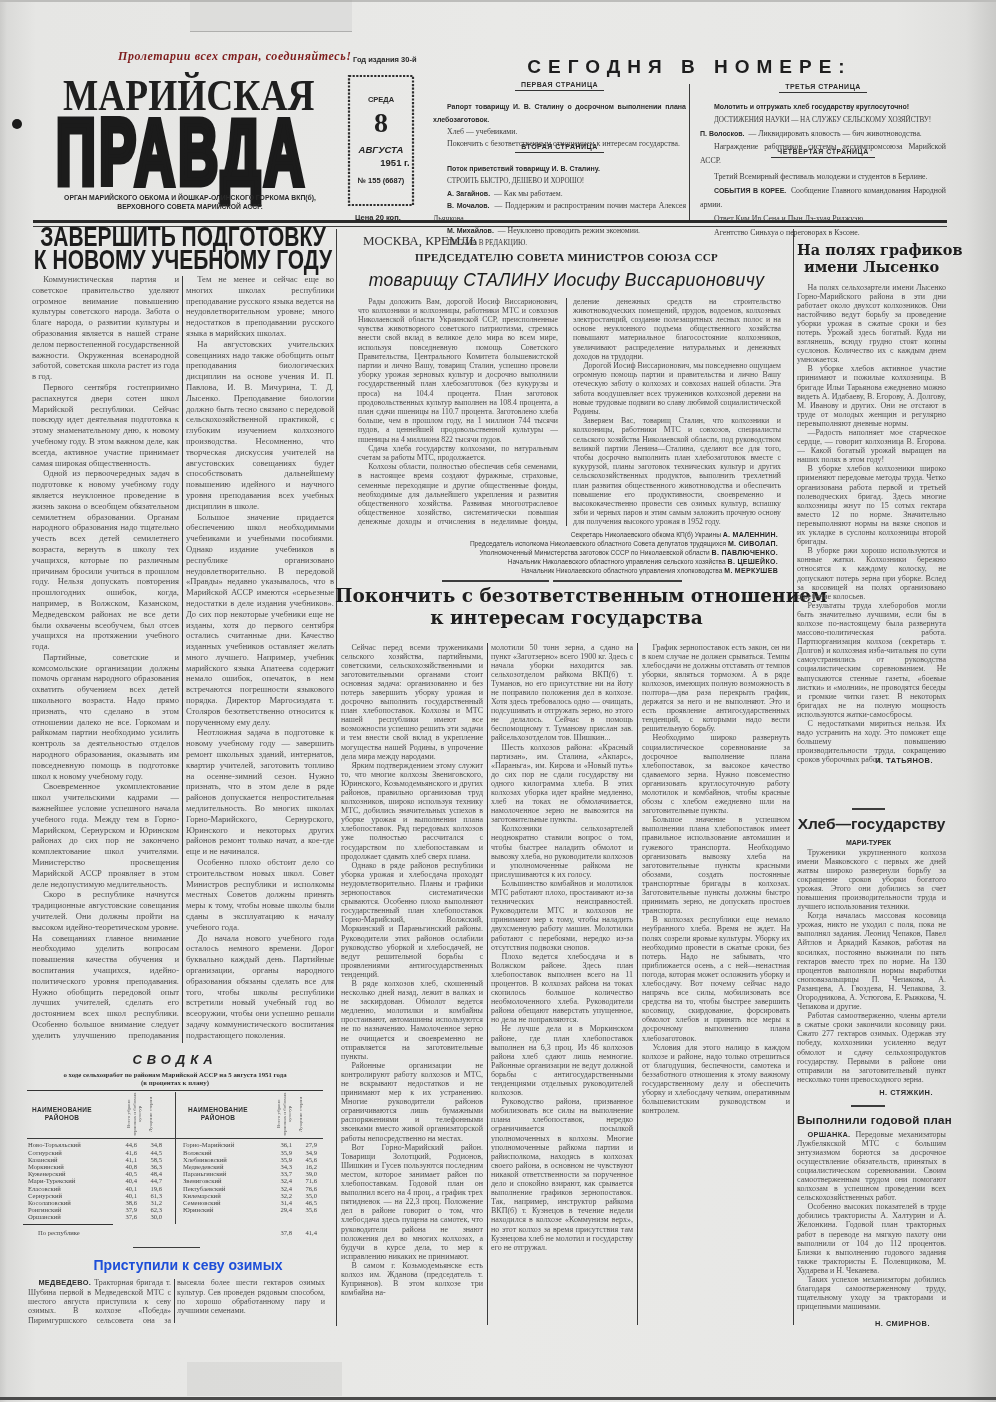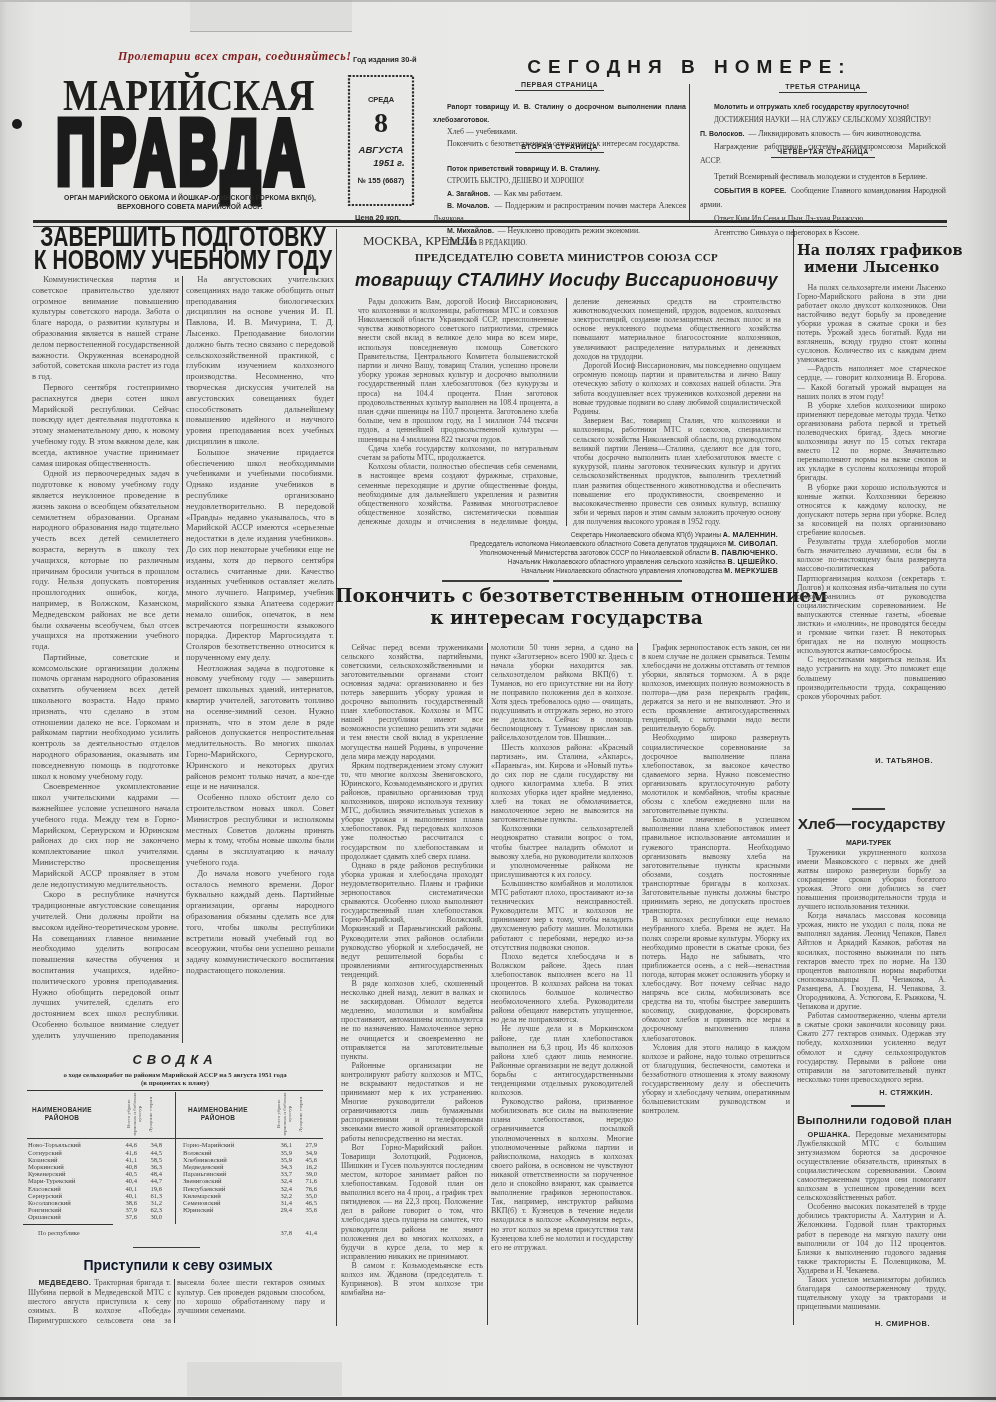--- a/index.html
+++ b/index.html
@@ -52,21 +52,21 @@
 <div class="a sans center nowrap" style="left:40px;top:193px;width:300px;font-weight:bold;font-size:6.8px;line-height:9px;color:#2a2a2a">ОРГАН МАРИЙСКОГО ОБКОМА И ЙОШКАР-ОЛИНСКОГО ГОРКОМА ВКП(б),</div>
 <div class="a sans center nowrap" style="left:40px;top:202px;width:300px;font-weight:bold;font-size:6.8px;line-height:9px;color:#2a2a2a">ВЕРХОВНОГО СОВЕТА МАРИЙСКОЙ АССР.</div>
 
 <svg class="a" style="left:347px;top:74px" width="68" height="133">
   <rect x="2" y="2" width="64" height="129" fill="none" stroke="#2f2f2f" stroke-width="2.2" stroke-dasharray="2.2 1.4"></rect>
 </svg>
 <div class="a center" style="left:347px;top:74px;width:68px;height:133px">
   <div class="a sans" style="left:0;top:21px;width:68px;font-weight:bold;font-size:7.5px;line-height:9px;color:#2a2a2a">СРЕДА</div>
   <div class="a" style="left:0;top:33px;width:68px;font-weight:bold;font-size:28px;line-height:32px;color:#1f1f1f">8</div>
   <div class="a sans" style="left:0;top:70px;width:68px;font-weight:bold;font-style:italic;font-size:9.5px;line-height:12px;color:#262626">АВГУСТА</div>
-  <div class="a sans" style="left:8px;top:83px;width:68px;font-weight:bold;font-style:italic;font-size:9.5px;line-height:12px;color:#262626">1951 г.</div>
+  <div class="a sans" style="left:14px;top:83px;width:68px;font-weight:bold;font-size:9.5px;line-height:12px;color:#262626">1951 г.</div>
   <div class="a sans" style="left:0;top:102px;width:68px;font-weight:bold;font-size:7.5px;line-height:10px;color:#262626">№ 155 (6687)</div>
 </div>
 <div class="a sans nowrap" style="left:355px;top:213px;font-weight:bold;font-size:7.5px;line-height:9px;color:#2a2a2a">Цена 20 коп.</div>
 
 <div class="a sans center nowrap" style="left:433px;top:57px;width:513px;font-weight:bold;font-size:19px;line-height:20px;letter-spacing:7px;color:#1e1e1e">СЕГОДНЯ В НОМЕРЕ:</div>
 <div class="vl" style="left:689px;top:84px;height:138px"></div>
 
 <div class="a lbl" style="left:433px;top:80px;width:253px"><span>ПЕРВАЯ СТРАНИЦА</span></div>
 <div class="a citems" style="left:433px;top:99.4px;width:253px;line-height:9.2px">
   <div class="ci"><b>Рапорт товарищу И. В. Сталину о досрочном выполнении плана хлебозаготовок.</b> <span></span></div>
@@ -112,20 +112,21 @@
 <div class="col ed" style="left:32px;top:274px;width:147px;height:767px">
   <p>Коммунистическая партия и советское правительство уделяют огромное внимание повышению культуры советского народа. Забота о благе народа, о развитии культуры и образования является в нашей стране делом первостепенной государственной важности. Окруженная всенародной заботой, советская школа растет из года в год.</p>
   <p>Первого сентября гостеприимно распахнутся двери сотен школ Марийской республики. Сейчас повсюду идет деятельная подготовка к этому знаменательному дню, к новому учебному году. В этом важном деле, как всегда, активное участие принимает самая широкая общественность.</p>
   <p>Одной из первоочередных задач в подготовке к новому учебному году является неуклонное проведение в жизнь закона о всеобщем обязательном семилетнем образовании. Органам народного образования надо тщательно учесть всех детей семилетнего возраста, вернуть в школу тех учащихся, которые по различным причинам бросили учиться в прошлом году. Нельзя допускать повторения прошлогодних ошибок, когда, например, в Волжском, Казанском, Медведевском районах не все дети были охвачены всеобучем, был отсев учащихся на протяжении учебного года.</p>
   <p>Партийные, советские и комсомольские организации должны помочь органам народного образования охватить обучением всех детей школьного возраста. Надо прямо признать, что сделано в этом отношении далеко не все. Горкомам и райкомам партии необходимо усилить контроль за деятельностью отделов народного образования, оказывать им повседневную помощь в подготовке школ к новому учебному году.</p>
   <p>Своевременное укомплектование школ учительскими кадрами — важнейшее условие успешного начала учебного года. Между тем в Горно-Марийском, Сернурском и Юринском районах до сих пор не закончено комплектование школ учителями. Министерство просвещения Марийской АССР проявляет в этом деле недопустимую медлительность.</p>
   <p>Скоро в республике начнутся традиционные августовские совещания учителей. Они должны пройти на высоком идейно-теоретическом уровне. На совещаниях главное внимание необходимо уделить вопросам повышения качества обучения и воспитания учащихся, идейно-политического уровня преподавания. Нужно обобщить передовой опыт лучших учителей, сделать его достоянием всех школ республики. Особенно большое внимание следует уделить улучшению преподавания русского языка в марийских школах.</p>
 </div>
 <div class="vl" style="left:182px;top:276px;height:767px"></div>
 <div class="col ed" style="left:186px;top:274px;width:148px;height:767px">
+  <p>Тем не менее и сейчас еще во многих школах республики преподавание русского языка ведется на неудовлетворительном уровне; много недостатков в преподавании русского языка в марийских школах.</p>
   <p>На августовских учительских совещаниях надо также обобщить опыт преподавания биологических дисциплин на основе учения И. П. Павлова, И. В. Мичурина, Т. Д. Лысенко. Преподавание биологии должно быть тесно связано с передовой сельскохозяйственной практикой, с глубоким изучением колхозного производства. Несомненно, что творческая дискуссия учителей на августовских совещаниях будет способствовать дальнейшему повышению идейного и научного уровня преподавания всех учебных дисциплин в школе.</p>
   <p>Большое значение придается обеспечению школ необходимыми учебниками и учебными пособиями. Однако издание учебников в республике организовано неудовлетворительно. В передовой «Правды» недавно указывалось, что в Марийской АССР имеются «серьезные недостатки в деле издания учебников». До сих пор некоторые учебники еще не изданы, хотя до первого сентября остались считанные дни. Качество изданных учебников оставляет желать много лучшего. Например, учебник марийского языка Апатеева содержит немало ошибок, опечаток, в нем встречаются погрешности языкового порядка. Директор Маргосиздата т. Столяров безответственно относится к порученному ему делу.</p>
   <p>Неотложная задача в подготовке к новому учебному году — завершить ремонт школьных зданий, интернатов, квартир учителей, заготовить топливо на осенне-зимний сезон. Нужно признать, что в этом деле в ряде районов допускается непростительная медлительность. Во многих школах Горно-Марийского, Сернурского, Юринского и некоторых других районов ремонт только начат, а кое-где еще и не начинался.</p>
   <p>Особенно плохо обстоит дело со строительством новых школ. Совет Министров республики и исполкомы местных Советов должны принять меры к тому, чтобы новые школы были сданы в эксплуатацию к началу учебного года.</p>
   <p>До начала нового учебного года осталось немного времени. Дорог буквально каждый день. Партийные организации, органы народного образования обязаны сделать все для того, чтобы школы республики встретили новый учебный год во всеоружии, чтобы они успешно решали задачу коммунистического воспитания подрастающего поколения.</p>
 </div>
 
 <div class="a sans center nowrap" style="left:20px;top:1053px;width:310px;font-weight:bold;font-style:italic;font-size:13px;line-height:14px;letter-spacing:5px;color:#262626">СВОДКА</div>
 <div class="a center nowrap" style="left:20px;top:1071px;width:310px;font-weight:bold;font-size:6.8px;line-height:8px;color:#333">о ходе сельхозработ по районам Марийской АССР на 5 августа 1951 года</div>
 <div class="a center nowrap" style="left:20px;top:1079px;width:310px;font-weight:bold;font-size:6.8px;line-height:8px;color:#333">(в процентах к плану)</div>
@@ -253,32 +254,32 @@
 <div class="a" style="left:23px;top:1223.5px;width:90px;height:1.5px;background:#333"></div>
 <div class="a stab" style="left:0;top:1229.4px;width:330px">
   <div class="srow">
       <span style="left:38px">По республике</span>
       <span style="left:272px;width:20px;text-align:right">37,8</span>
       <span style="left:297px;width:20px;text-align:right">41,4</span>
     </div>
 </div>
 <div class="hl" style="left:133px;top:1247px;width:67px"></div>
 
-<div class="a sans center nowrap" style="left:20px;top:1256px;width:316px;font-weight:bold;font-size:14px;line-height:18px;color:#0f172a">Приступили к севу озимых</div>
+<div class="a sans center nowrap" style="left:30px;top:1256px;width:316px;font-weight:bold;font-size:14px;line-height:18px;color:#1d4ed8">Приступили к севу озимых</div>
 <div class="col b8" style="left:28px;top:1278.4px;width:143px;height:46.5px;line-height:9.3px">
   <p><span class="dl">МЕДВЕДЕВО.</span> <span>Тракторная бригада т. Шубина первой в Медведевской МТС с шестого августа приступила к севу озимых. В колхозе «Победа» Пиримгуршского сельсовета она за неполный рабочий день</span></p>
 </div>
 <div class="vl" style="left:174px;top:1279px;height:44px"></div>
 <div class="col b8" style="left:177px;top:1278.4px;width:148px;height:46.5px;line-height:9.3px">
   <p class="cont">высеяла более шести гектаров озимых культур. Сев проведен рядовым способом, по хорошо обработанному пару и лучшими семенами.</p>
 </div>
 
 <div class="a nowrap" style="left:363px;top:237px;font-size:13px;line-height:8px;color:#333">МОСКВА, КРЕМЛЬ</div>
 <div class="a center nowrap" style="left:340px;top:250.6px;width:453px;font-weight:bold;font-size:11px;line-height:12px;letter-spacing:.3px;color:#232323">ПРЕДСЕДАТЕЛЮ СОВЕТА МИНИСТРОВ СОЮЗА ССР</div>
-<div class="a sans center nowrap" style="left:340px;top:269.5px;width:453px;font-weight:bold;font-style:italic;font-size:17.5px;line-height:20px;letter-spacing:.4px;color:#1c1c1c">товарищу СТАЛИНУ Иосифу Виссарионовичу</div>
+<div class="a sans center nowrap" style="left:340px;top:269.5px;width:453px;font-weight:normal;font-style:italic;font-size:17.5px;line-height:20px;letter-spacing:.4px;color:#1c1c1c">товарищу СТАЛИНУ Иосифу Виссарионовичу</div>
 
 <div class="col st" style="left:358px;top:296.5px;width:200px;height:230px">
   <p>Рады доложить Вам, дорогой Иосиф Виссарионович, что колхозники и колхозницы, работники МТС и совхозов Николаевской области Украинской ССР, преисполненные чувства животворного советского патриотизма, стремясь внести свой вклад в великое дело мира во всем мире, используя повседневную помощь Советского Правительства, Центрального Комитета большевистской партии и лично Вашу, товарищ Сталин, успешно провели уборку урожая зерновых культур и досрочно выполнили государственный план хлебозаготовок (без кукурузы и проса) на 104.4 процента. План заготовок продовольственных культур выполнен на 108.4 процента, а план сдачи пшеницы на 110.7 процента. Заготовлено хлеба больше, чем в прошлом году, на 1 миллион 744 тысячи пудов, а ценнейшей продовольственной культуры — пшеницы на 4 миллиона 822 тысячи пудов.</p>
   <p>Сдача хлеба государству колхозами, по натуральным счетам за работы МТС, продолжается.</p>
   <p>Колхозы области, полностью обеспечив себя семенами, в настоящее время создают фуражные, страховые, семенные переходящие и другие общественные фонды, необходимые для дальнейшего укрепления и развития общественного хозяйства. Развивая многоотраслевое общественное хозяйство, систематически повышая денежные доходы и отчисления в неделимые фонды, колхозы увеличивают вы-</p>
 </div>
 <div class="vl" style="left:566px;top:298px;height:228px"></div>
 <div class="col st" style="left:573px;top:296.5px;width:208px;height:230px">
   <p class="cont">деление денежных средств на строительство животноводческих помещений, прудов, водоемов, колхозных электростанций, создание полезащитных лесных полос и на основе неуклонного подъема общественного хозяйства повышают материальное благосостояние колхозников, увеличивают распределение натуральных и денежных доходов на трудодни.</p>
   <p>Дорогой Иосиф Виссарионович, мы повседневно ощущаем огромную помощь партии и правительства и лично Вашу отеческую заботу о колхозах и совхозах нашей области. Эта забота воодушевляет всех тружеников колхозной деревни на новые трудовые подвиги во славу любимой социалистической Родины.</p>
@@ -323,20 +324,21 @@
   <p>Необходимо широко развернуть социалистическое соревнование за досрочное выполнение плана хлебопоставок, за высокое качество сдаваемого зерна. Нужно повсеместно организовать круглосуточную работу молотилок и комбайнов, чтобы красные обозы с хлебом ежедневно шли на заготовительные пункты.</p>
   <p>Большое значение в успешном выполнении плана хлебопоставок имеет правильное использование автомашин и гужевого транспорта. Необходимо организовать вывозку хлеба на заготовительные пункты красными обозами, создать постоянные транспортные бригады в колхозах. Заготовительные пункты должны быстро принимать зерно, не допускать простоев транспорта.</p>
   <p>В колхозах республики еще немало неубранного хлеба. Время не ждет. На полях созрели яровые культуры. Уборку их необходимо провести в сжатые сроки, без потерь. Надо не забывать, что приближается осень, а с ней—ненастная погода, которая может осложнить уборку и хлебосдачу. Вот почему сейчас надо напрячь все силы, мобилизовать все средства на то, чтобы быстрее завершить косовицу, скирдование, форсировать обмолот хлебов и принять все меры к досрочному выполнению плана хлебозаготовок.</p>
   <p>Условия для этого налицо в каждом колхозе и районе, надо только отрешиться от благодушия, беспечности, самотека и беззаботного отношения к этому важному государственному делу и обеспечить уборку и хлебосдачу четким, оперативным большевистским руководством и контролем.</p>
 </div>
 
 <div class="a dj center nowrap" style="left:797px;top:241px;width:149px;font-weight:bold;font-size:14.5px;line-height:17px;color:#1e1e1e">На полях графиков</div>
 <div class="a dj center nowrap" style="left:797px;top:258px;width:149px;font-weight:bold;font-size:14.5px;line-height:17px;color:#1e1e1e">имени Лысенко</div>
 <div class="col b8" style="left:797px;top:282.5px;width:149px;height:500.5px">
   <p>На полях сельхозартели имени Лысенко Горно-Марийского района в эти дни работает около двухсот колхозников. Они настойчиво ведут борьбу за проведение уборки урожая в сжатые сроки и без потерь. Урожай здесь богатый. Куда ни взглянешь, всюду грудно стоят копны суслонов. Количество их с каждым днем умножается.</p>
+  <p>В уборке хлебов активное участие принимают и пожилые колхозницы. В бригаде Ильи Тарьянова ежедневно можно видеть А. Идабаеву, В. Егорову, А. Долгову, М. Иванову и других. Они не отстают в труде от молодых женщин и регулярно перевыполняют дневные нормы.</p>
   <p>—Радость наполняет мое старческое сердце, — говорит колхозница В. Егорова. — Какой богатый урожай выращен на наших полях в этом году!</p>
   <p>В уборке хлебов колхозники широко применяют передовые методы труда. Четко организована работа первой и третьей полеводческих бригад. Здесь многие колхозницы жнут по 15 сотых гектара вместо 12 по норме. Значительно перевыполняют нормы на вязке снопов и их укладке в суслоны колхозницы второй бригады.</p>
   <p>В уборке ржи хорошо используются и конные жатки. Колхозники бережно относятся к каждому колоску, не допускают потерь зерна при уборке. Вслед за косовицей на полях организовано сгребание колосьев.</p>
   <p>Результаты труда хлеборобов могли быть значительно лучшими, если бы в колхозе по-настоящему была развернута массово-политическая работа. Партпорганизация колхоза (секретарь т. Долгов) и колхозная изба-читальня по сути самоустранились от руководства социалистическим соревнованием. Не выпускаются стенные газеты, «боевые листки» и «молнии», не проводятся беседы и громкие читки газет. В некоторых бригадах не на полную мощность используются жатки-самосбросы.</p>
   <p>С недостатками мириться нельзя. Их надо устранить на ходу. Это поможет еще большему повышению производительности труда, сокращению сроков уборочных работ.</p>
 </div>
 <div class="a sig" style="left:797px;top:756px;width:136px">И. ТАТЬЯНОВ.</div>
 <div class="hl" style="left:852px;top:808px;width:33px;height:1.5px"></div>
 
 <div class="a sans center nowrap" style="left:797px;top:815px;width:149px;font-weight:bold;font-size:15.5px;line-height:18px;color:#262626">Хлеб—государству</div>

